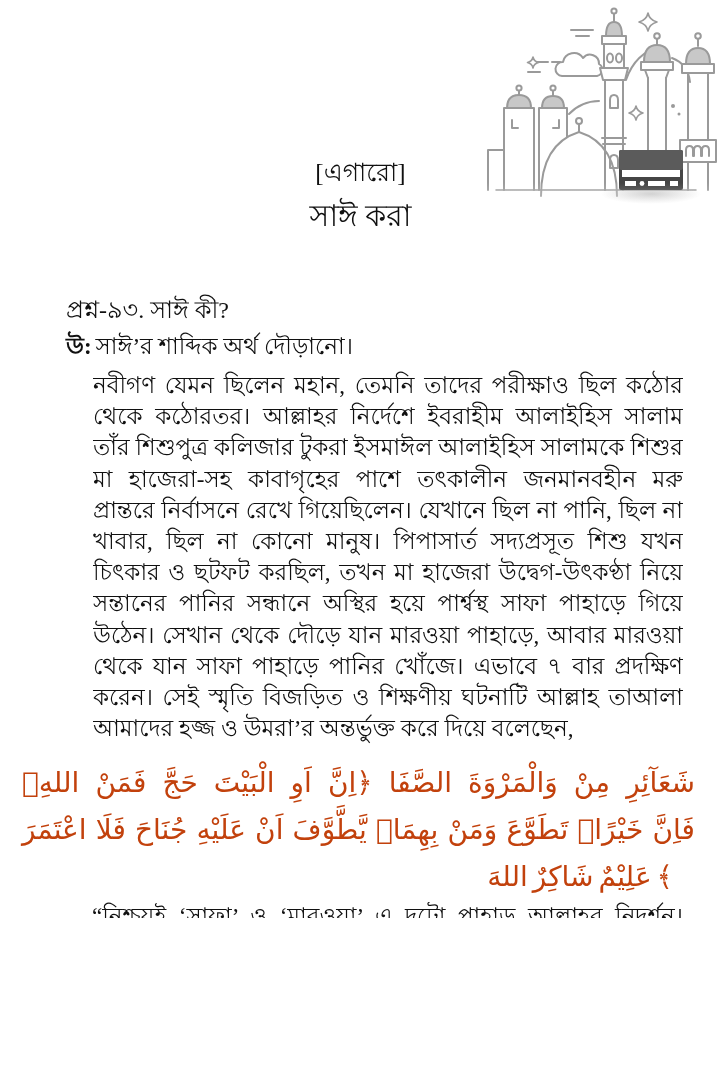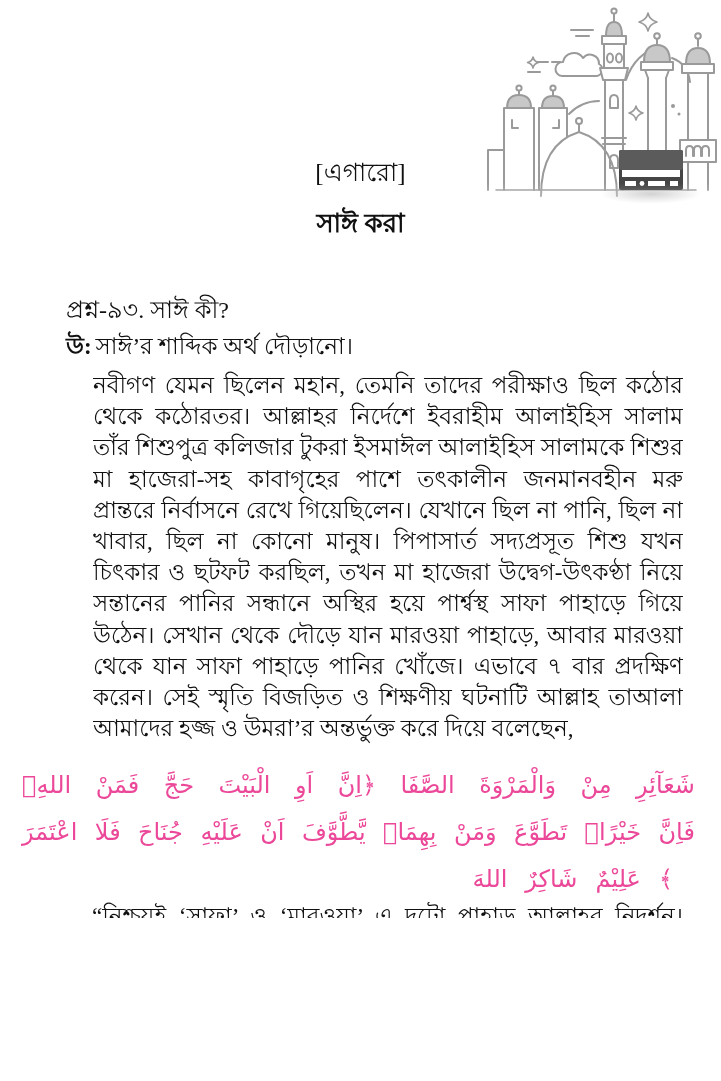--- a/index.html
+++ b/index.html
@@ -9,39 +9,39 @@
     background:#ffffff;
     overflow:hidden;
     font-family:"Liberation Serif","DejaVu Serif",serif;
     color:#101010;
   }
   
   .illustration{position:absolute;top:0;right:0;width:245px;height:215px;}
   
   .header-block{position:absolute;top:156px;left:0;width:100%;text-align:center;}
   .chapter-tag{font-size:25px;line-height:34px;}
-  .chapter-title{font-size:26px;line-height:40px;font-weight:bold;margin-top:14px;}
+  .chapter-title{font-size:30px;line-height:40px;font-weight:normal;margin-top:6px;}
   .chapter-arabic{font-size:28px;line-height:42px;margin-top:4px;
     font-family:"DejaVu Sans","DejaVu Serif",sans-serif;}
   
   .question-line{position:absolute;top:294px;left:66px;right:36px;
     font-size:24px;font-weight:normal;line-height:32px;}
   .answer-line{position:absolute;top:331px;left:66px;right:36px;
     font-size:23px;line-height:32px;display:flex;}
   .answer-prefix{font-weight:bold;flex:0 0 auto;}
   .answer-text{margin-left:4px;}
   
   .body-para{position:absolute;top:370px;left:93px;right:38px;height:378px;
     overflow:hidden;font-size:23px;line-height:31.2px;text-align:justify;}
   
   .verse-block{position:absolute;top:752px;left:22px;right:26px;
-    font-family:"DejaVu Sans",sans-serif;font-size:24px;color:#ec4899;}
+    font-family:"DejaVu Sans",sans-serif;font-size:28px;color:#c2410c;}
   .verse-line{display:flex;justify-content:space-between;align-items:flex-end;
     height:47px;}
-  .verse-line.last{justify-content:flex-end;gap:18px;padding-right:22px;}
+  .verse-line.last{justify-content:flex-end;gap:5px;padding-right:22px;}
   .aword{display:inline-block;direction:rtl;unicode-bidi:isolate;white-space:nowrap;}
   
   .translation-para{position:absolute;top:902px;left:80px;right:38px;height:76px;
     overflow:hidden;font-size:23px;line-height:29px;text-align:justify;text-indent:12px;}
   
   .footer{position:absolute;top:974px;left:66px;right:40px;
     display:flex;justify-content:flex-end;font-size:23px;font-weight:normal;}
 </style>
 </head>
 <body>

